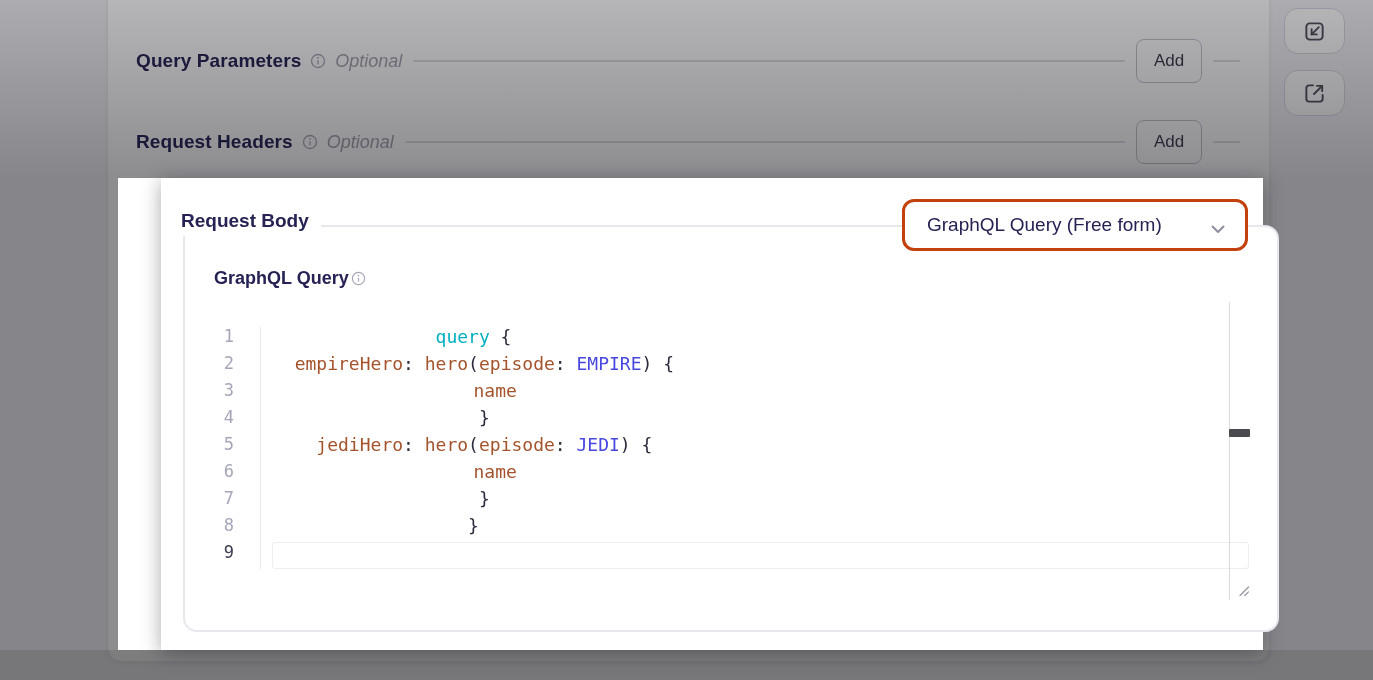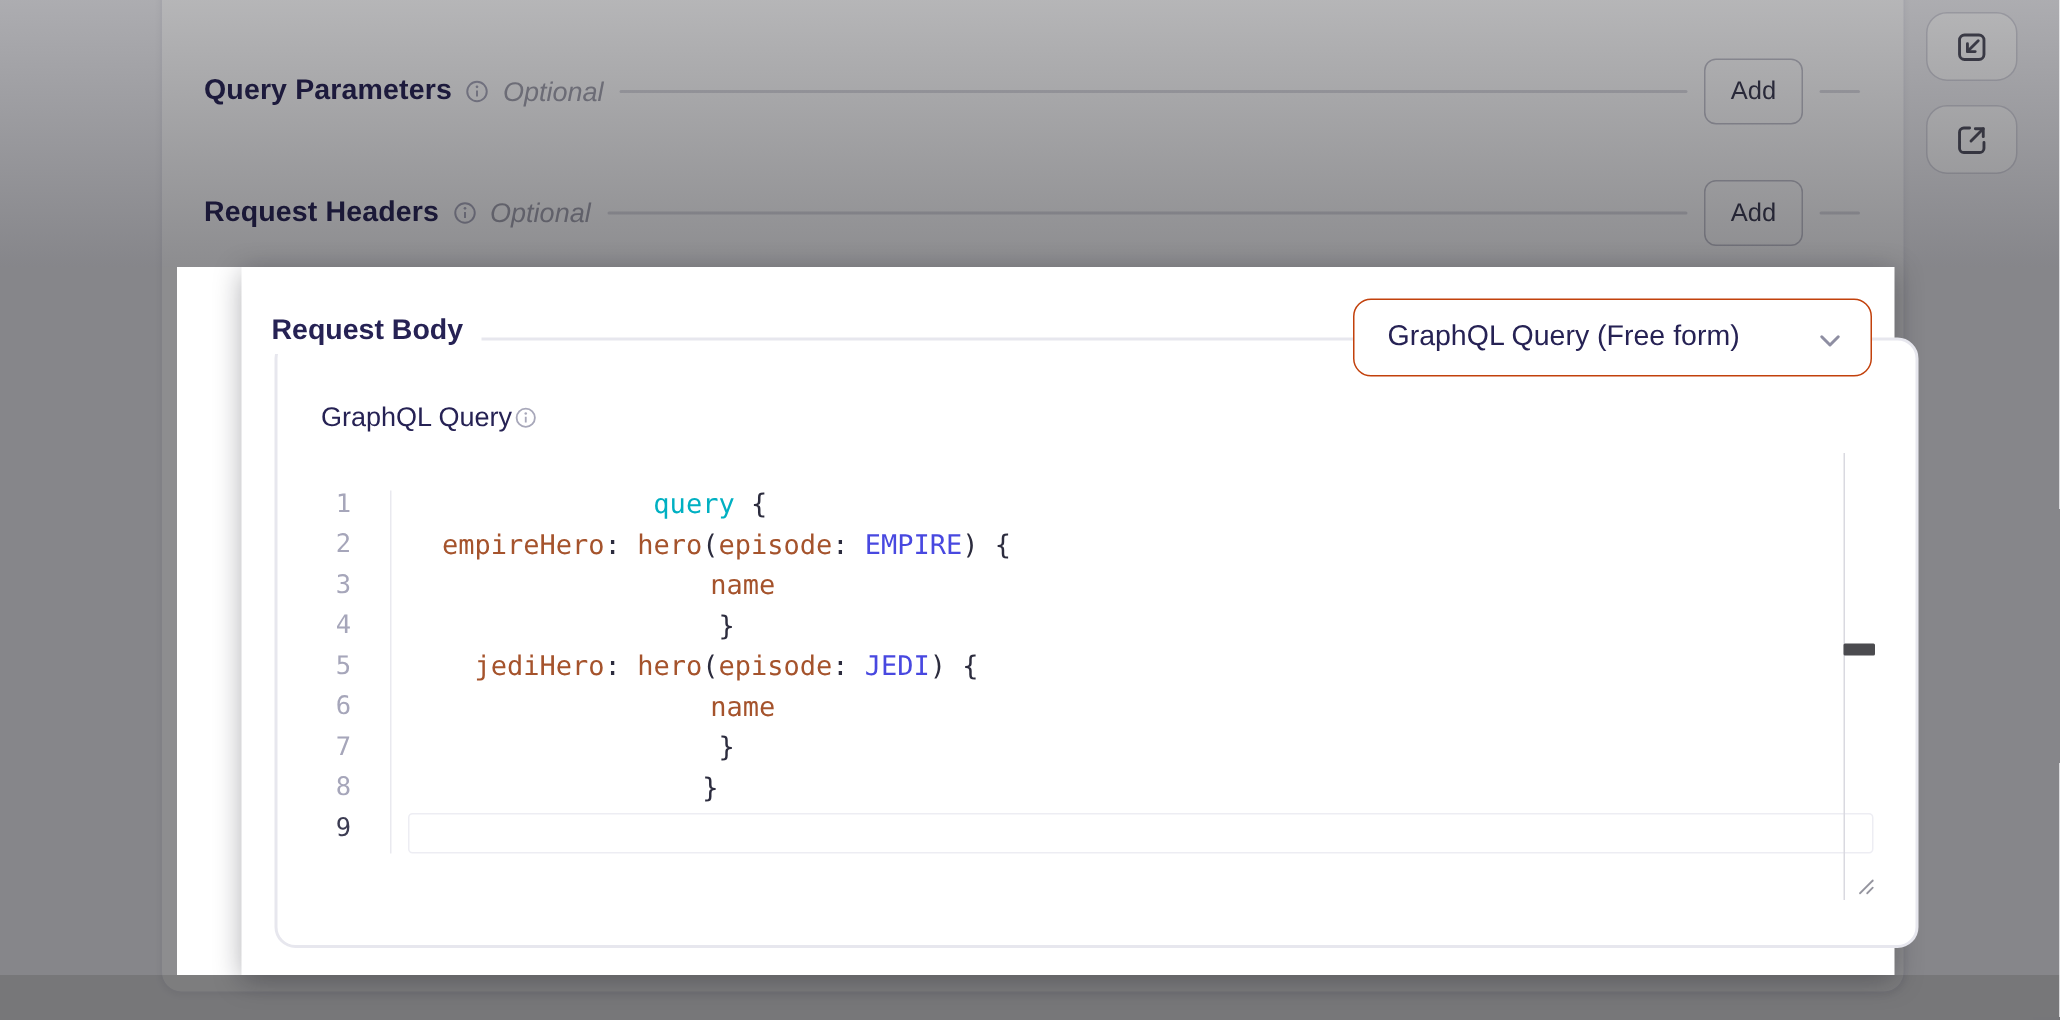--- a/index.html
+++ b/index.html
@@ -61,30 +61,30 @@
     position:absolute; left:22px; top:47px; width:1096px; height:407px;
     border:2px solid #e7e7ee; border-radius:14px; background:#fff; z-index:1;
   }
   .legend {
     position:absolute; left:8px; top:28px; height:30px; line-height:30px;
     padding:0 12px; background:#fff; z-index:3;
     font-size:19px; font-weight:600; color:#262254; white-space:nowrap;
   }
   .body-select {
     position:absolute; left:741px; top:21px; width:346px; height:52px;
-    background:#fff; border:1px solid #c2410c; border-radius:12px; z-index:4;
+    background:#fff; border:3px solid #c2410c; border-radius:12px; z-index:4;
     display:flex; align-items:center; cursor:pointer;
   }
   .body-select .val { margin-left:22px; font-size:19px; color:#262254; white-space:nowrap; }
   .body-select .chev { position:absolute; right:20px; top:23px; }
 
   .gql-label {
     position:absolute; left:53px; top:90px; z-index:2;
     display:flex; align-items:center; gap:2px;
-    font-size:18px; font-weight:400; color:#262254;
+    font-size:18px; font-weight:700; color:#262254;
   }
 
   
   .gutter { position:absolute; left:28px; top:148px; width:45px; text-align:right; z-index:2; }
   .gut-num { height:27px; line-height:27px; font:17px "DejaVu Sans Mono", monospace; color:#a6a6ba; }
   .gut-num.active { color:#3c3c52; }
   .gutter-line { position:absolute; left:99px; top:149px; width:1px; height:242px; background:#e9e9ef; z-index:2; }
   .active-line-box {
     position:absolute; left:111px; top:364px; width:977px; height:27px;
     border:1px solid #ededf3; border-radius:3px; background:#fff; z-index:1;

